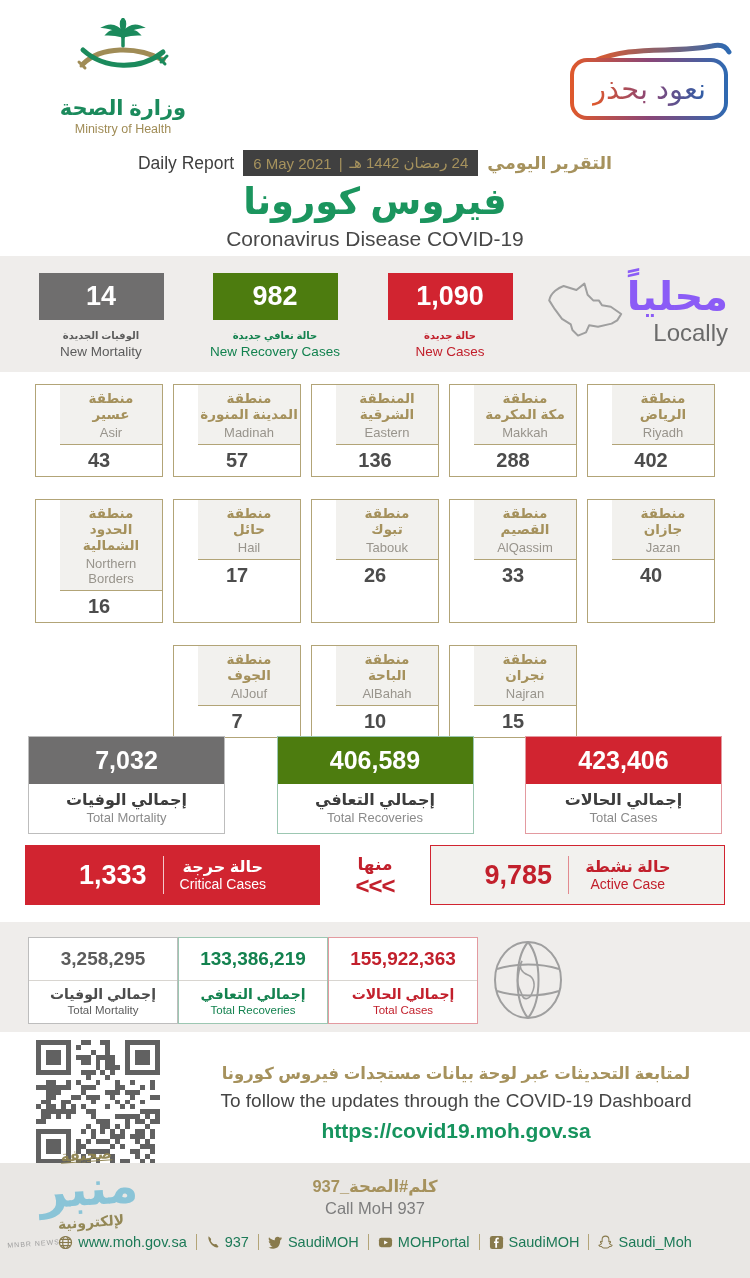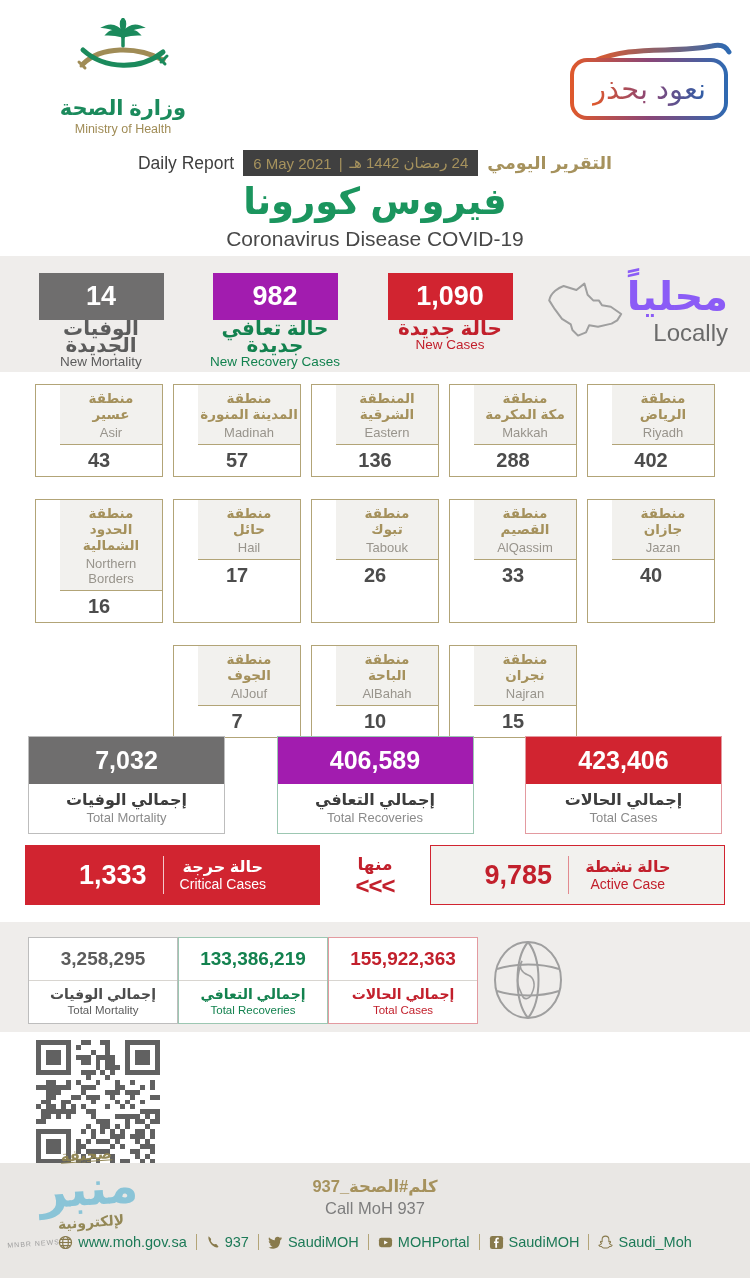--- a/index.html
+++ b/index.html
@@ -29,23 +29,23 @@
   .report-ar{color:#a6925d;font-size:17.5px;font-weight:bold;}
 
   .title-ar{position:absolute;left:0;top:178px;width:100%;text-align:center;color:#1b955e;font-size:37px;font-weight:bold;line-height:48px;}
   .title-en{position:absolute;left:0;top:227px;width:100%;text-align:center;color:#484848;font-size:21px;}
 
   
   .locally-strip{position:absolute;left:0;top:256px;width:100%;height:116px;background:#efedeb;box-sizing:border-box;
     display:flex;align-items:flex-start;padding:17px 14px 0 30px;}
   .stat{text-align:center;}
   .stat-box{width:125px;height:47px;margin:0 auto;display:flex;align-items:center;justify-content:center;color:#fff;font-size:27px;font-weight:bold;}
-  .stat-ar{font-size:20px;font-weight:bold;margin-top:0;line-height:17px;}
+  .stat-ar{font-size:10px;font-weight:bold;margin-top:7px;line-height:17px;}
   .stat-en{font-size:13.5px;line-height:16px;}
-  .bg-gray{background:#6f6e6e;} .bg-green{background:#a21caf;} .bg-red{background:#d12430;}
+  .bg-gray{background:#6f6e6e;} .bg-green{background:#4d7c0f;} .bg-red{background:#d12430;}
   .c-gray{color:#5c5c5c;} .c-green{color:#13824f;} .c-red{color:#c2202c;}
   .ksa-map{margin:4px 0 0 22px;}
   .locally-head{flex:1;text-align:right;padding-right:8px;}
   .head-ar{color:#8b5cf6;font-size:40px;font-weight:bold;line-height:46px;}
   .head-en{color:#6b6b6b;font-size:24px;line-height:28px;}
 
   
   .regions{position:absolute;left:0;top:384px;width:100%;}
   .rrow{display:flex;justify-content:center;gap:10px;margin-bottom:22px;}
   .rcard{width:128px;border:1px solid #b2a477;background:#fff;text-align:center;box-sizing:border-box;}
@@ -569,20 +569,25 @@
         <rect x="9" y="24" width="1" height="1" fill="#616161"></rect>
         <rect x="10" y="24" width="1" height="1" fill="#616161"></rect>
         <rect x="12" y="24" width="1" height="1" fill="#616161"></rect>
         <rect x="15" y="24" width="1" height="1" fill="#616161"></rect>
         <rect x="17" y="24" width="1" height="1" fill="#616161"></rect>
         <rect x="18" y="24" width="1" height="1" fill="#616161"></rect>
         <rect x="21" y="24" width="1" height="1" fill="#616161"></rect>
         <rect x="23" y="24" width="1" height="1" fill="#616161"></rect>
       </svg>
   </div>
+  <div class="dash-text">
+    <div class="dash-ar ar">لمتابعة التحديثات عبر لوحة بيانات مستجدات فيروس كورونا</div>
+    <div class="dash-en">To follow the updates through the COVID-19 Dashboard</div>
+    <a class="dash-url" href="#">https://covid19.moh.gov.sa</a>
+  </div>
 
   <div class="bottom-strip">
     <div class="call-ar ar">كلم#الصحة_937</div>
     <div class="call-en">Call MoH 937</div>
     <div class="footer-links">
       <span class="flink">
         <svg class="ficon" width="15" height="15" viewBox="0 0 16 16">
             <g fill="none" stroke="#887a4c" stroke-width="1.3">
               <circle cx="8" cy="8" r="6.4"></circle>
               <ellipse cx="8" cy="8" rx="3" ry="6.4"></ellipse>

